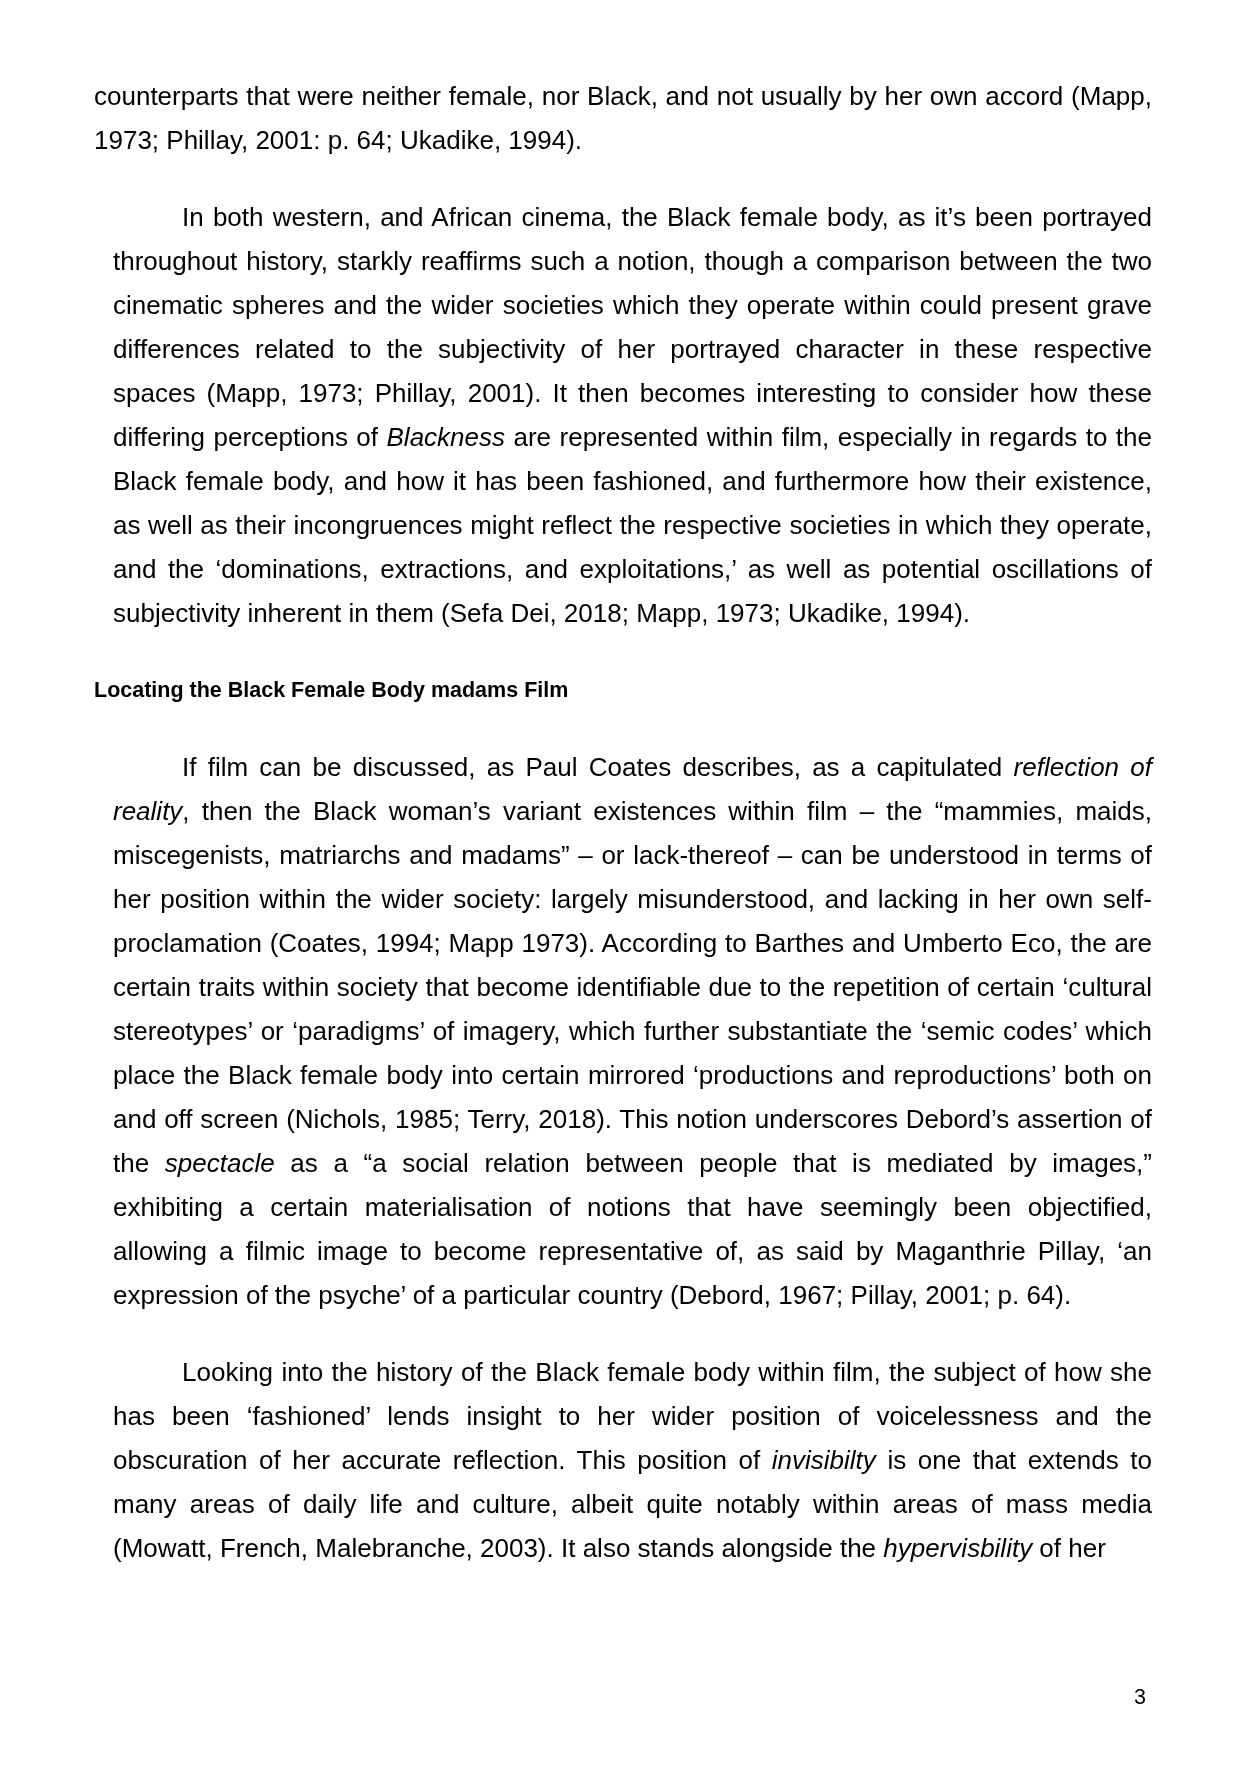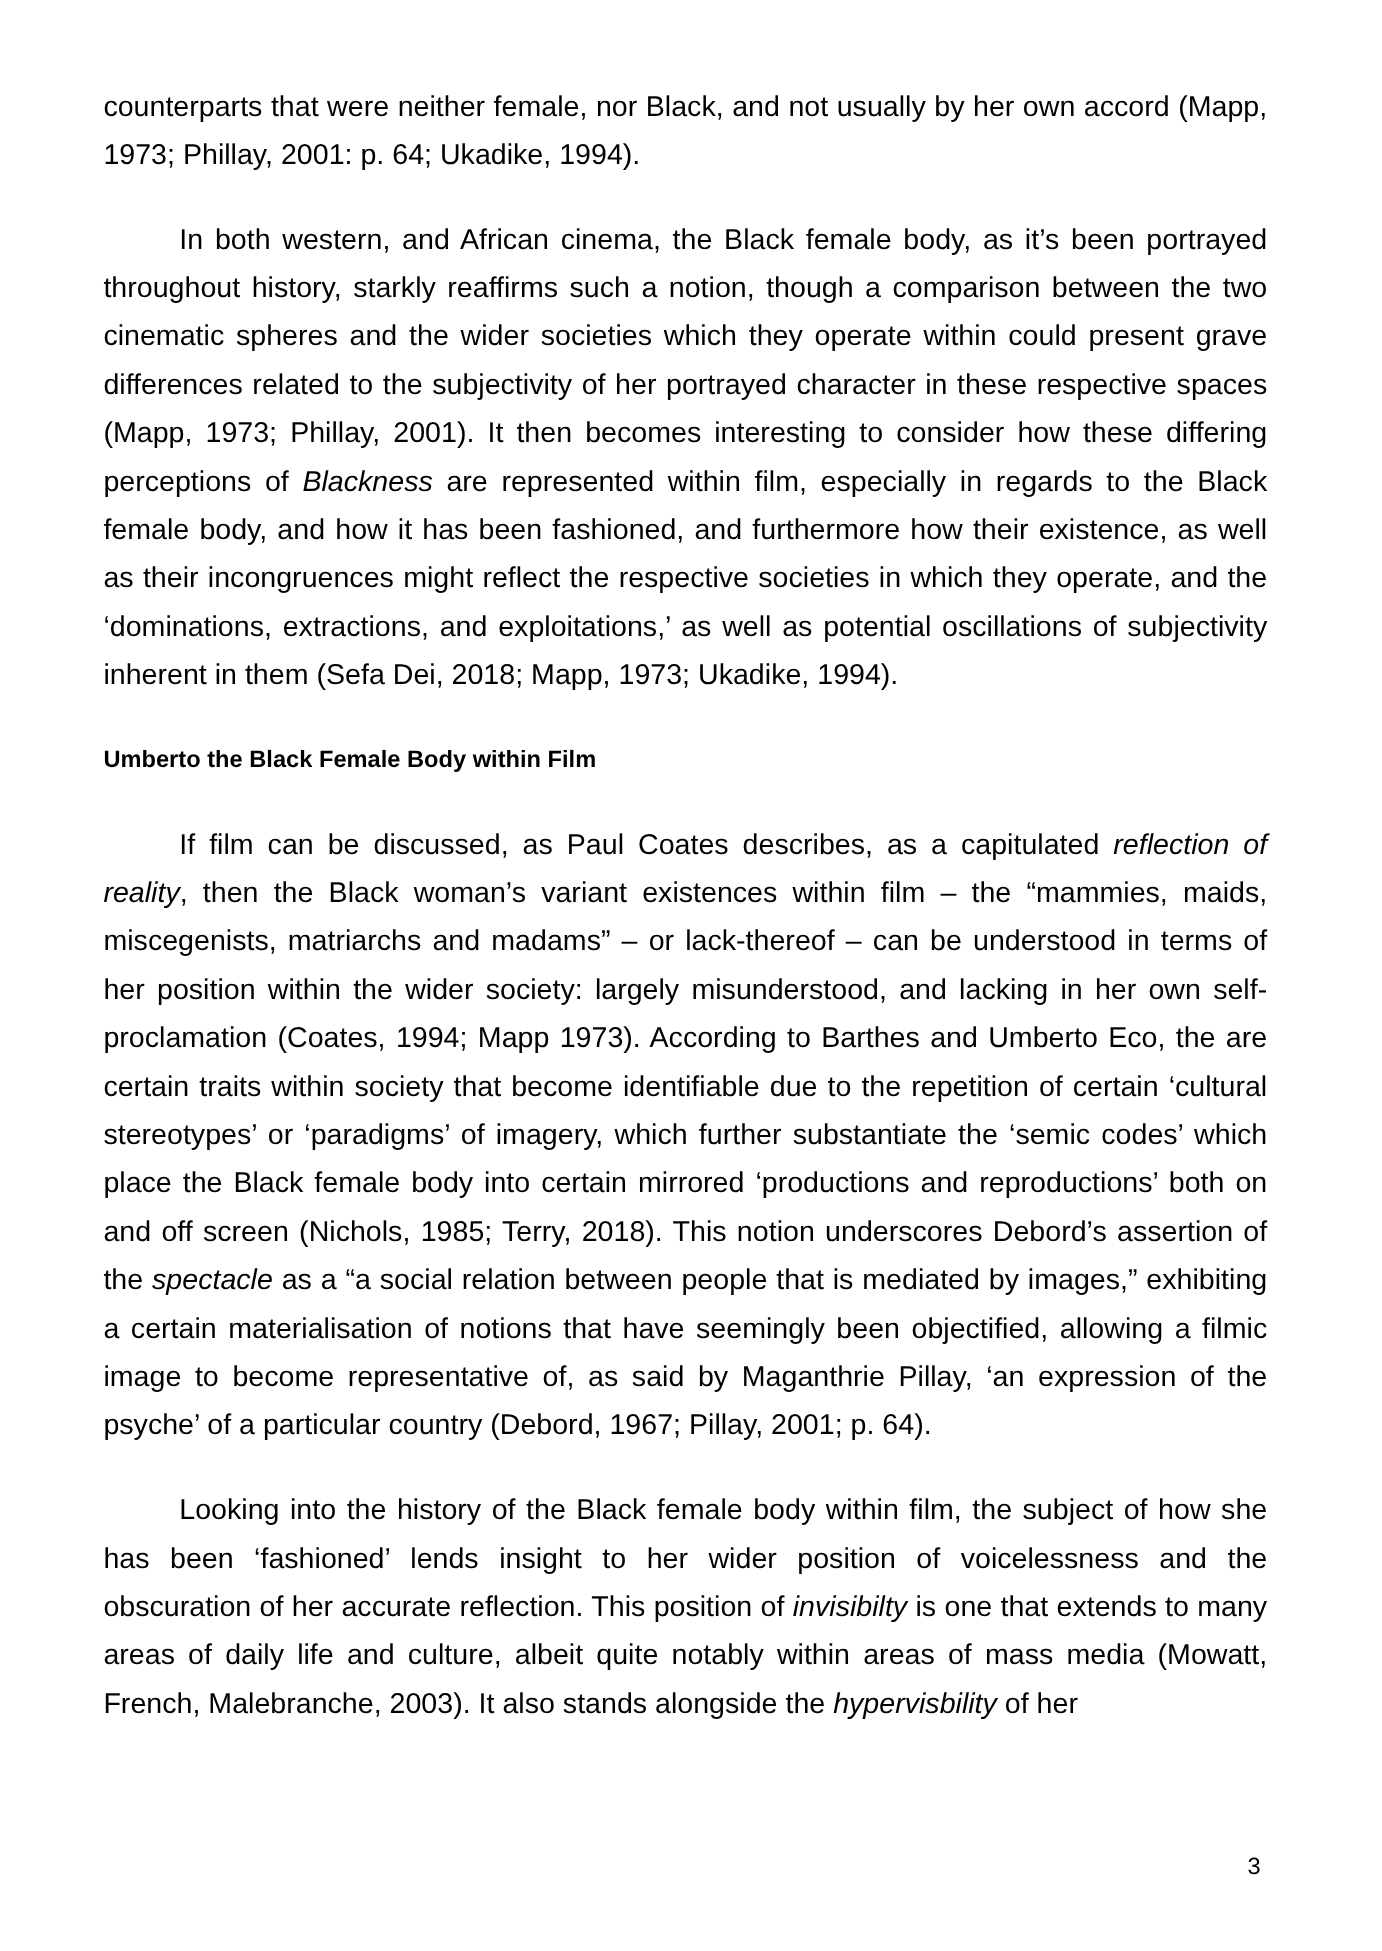--- a/index.html
+++ b/index.html
@@ -18,21 +18,21 @@
   }
   .content {
     padding: 74px 104px 0 94px; 
   }
   .paragraph {
     font-size: 26px;
     line-height: 44px;
     text-align: justify;
     margin: 0 0 33px 0;
   }
-  .paragraph.indent { text-indent: 69px; }
+  .paragraph.indent { text-indent: 69px; margin-left: 19px; }
   .heading {
     font-size: 21.5px;
     line-height: 44px;
     font-weight: bold;
     margin: 0 0 33px 0;
     text-align: left;
   }
   em { font-style: italic; }
   .page-number {
     position: absolute;
@@ -42,18 +42,18 @@
     line-height: 30px;
   }
 </style>
 </head>
 <body>
 
 <main class="page">
   <div class="content">
       <p class="paragraph"><span>counterparts that were neither female, nor Black, and not usually by her own accord (Mapp, 1973; Phillay, 2001: p. 64; Ukadike, 1994).</span></p>
       <p class="paragraph indent"><span>In both western, and African cinema, the Black female body, as it’s been portrayed throughout history, starkly reaffirms such a notion, though a comparison between the two cinematic spheres and the wider societies which they operate within could present grave differences related to the subjectivity of her portrayed character in these respective spaces (Mapp, 1973; Phillay, 2001). It then becomes interesting to consider how these differing perceptions of </span><em>Blackness</em><span> are represented within film, especially in regards to the Black female body, and how it has been fashioned, and furthermore how their existence, as well as their incongruences might reflect the respective societies in which they operate, and the ‘dominations, extractions, and exploitations,’ as well as potential oscillations of subjectivity inherent in them (Sefa Dei, 2018; Mapp, 1973; Ukadike, 1994).</span></p>
-      <h2 class="heading"><span>Umberto the Black Female Body within Film</span></h2>
+      <h2 class="heading"><span>Locating the Black Female Body madams Film</span></h2>
       <p class="paragraph indent"><span>If film can be discussed, as Paul Coates describes, as a capitulated </span><em>reflection of reality</em><span>, then the Black woman’s variant existences within film – the “mammies, maids, miscegenists, matriarchs and madams” – or lack-thereof – can be understood in terms of her position within the wider society: largely misunderstood, and lacking in her own self-proclamation (Coates, 1994; Mapp 1973). According to Barthes and Umberto Eco, the are certain traits within society that become identifiable due to the repetition of certain ‘cultural stereotypes’ or ‘paradigms’ of imagery, which further substantiate the ‘semic codes’ which place the Black female body into certain mirrored ‘productions and reproductions’ both on and off screen (Nichols, 1985; Terry, 2018). This notion underscores Debord’s assertion of the </span><em>spectacle</em><span> as a “a social relation between people that is mediated by images,” exhibiting a certain materialisation of notions that have seemingly been objectified, allowing a filmic image to become representative of, as said by Maganthrie Pillay, ‘an expression of the psyche’ of a particular country (Debord, 1967; Pillay, 2001; p. 64).</span></p>
       <p class="paragraph indent"><span>Looking into the history of the Black female body within film, the subject of how she has been ‘fashioned’ lends insight to her wider position of voicelessness and the obscuration of her accurate reflection. This position of </span><em>invisibilty</em><span> is one that extends to many areas of daily life and culture, albeit quite notably within areas of mass media (Mowatt, French, Malebranche, 2003). It also stands alongside the </span><em>hypervisbility</em><span> of her</span></p>
     </div>
   <div class="page-number">3</div>
 </main>
 
 </body></html>

